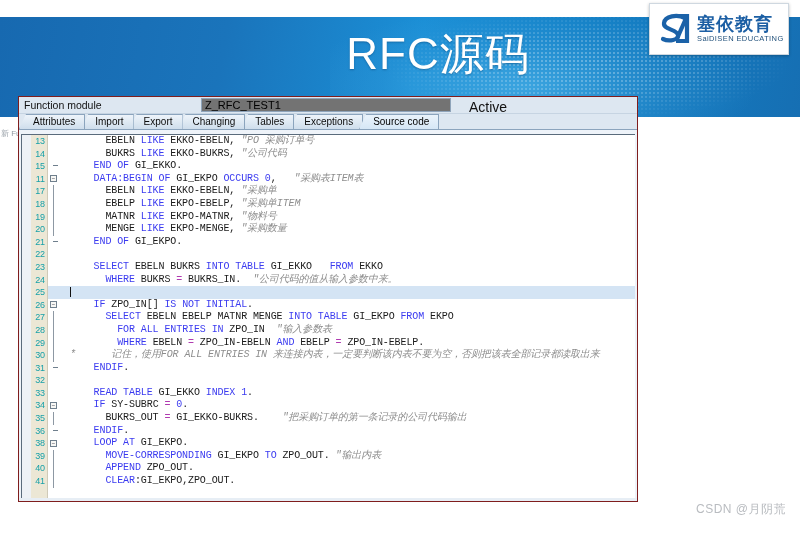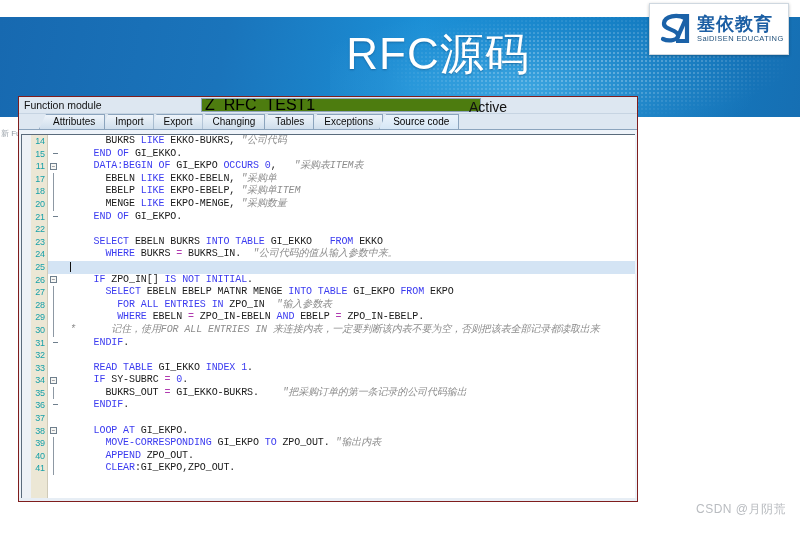--- a/index.html
+++ b/index.html
@@ -66,29 +66,29 @@
     position:absolute;left:18px;top:80px;width:620px;height:406px;
     background:#e8eef6;border:1px solid #7f1d1d;box-sizing:border-box;
     font-size:11px;color:#1b1b1b;margin-top:16px;
   }
   .fm-row{
     position:relative;height:17px;background:#dde7f1;border-bottom:1px solid #c6d4e2;
     display:flex;align-items:center;padding-left:5px;box-sizing:border-box;
   }
   .fm-label{font-size:10.5px;color:#111;}
   .fm-input{
-    position:absolute;left:182px;top:1px;width:280px;height:14px;
-    background:#4d7c0f;border:1px solid #8fa4ba;box-sizing:border-box;
-    font-size:16px;color:#000;padding:0 3px;line-height:13px;
+    position:absolute;left:182px;top:1px;width:250px;height:14px;
+    background:#737373;border:1px solid #8fa4ba;box-sizing:border-box;
+    font-size:11px;color:#000;padding:0 3px;line-height:13px;
     font-family:"Liberation Sans", sans-serif;
   }
   .fm-status{position:absolute;left:450px;top:2px;font-size:14px;color:#111;}
 
   .tabstrip{
-    position:relative;height:16px;background:#dde7f1;padding-left:20px;
+    position:relative;height:16px;background:#dde7f1;padding-left:0;
     display:flex;align-items:flex-end;border-bottom:1px solid #8ba4bd;box-sizing:border-box;
   }
   .tab{
     height:15px;line-height:14px;padding:0 9px 0 13px;margin-right:-4px;
     font-size:10px;color:#0c0c0c;background:linear-gradient(#eef4fa,#cfdeec);
     border:1px solid #8ba4bd;border-bottom:none;
     box-sizing:border-box;white-space:nowrap;
     -webkit-clip-path:polygon(7px 0,100% 0,100% 100%,0 100%);
             clip-path:polygon(7px 0,100% 0,100% 100%,0 100%);
   }
@@ -183,43 +183,44 @@
         <div class="tab" style="z-index: 6;">Tables</div>
         <div class="tab" style="z-index: 5;">Exceptions</div>
         <div class="tab active" style="z-index: 20;">Source code</div>
       </div>
 
     <div class="editor-outer">
       <div class="editor">
         <div class="gutter-pale"></div>
         <div class="gutter"></div>
         <div class="lines" id="code-lines">
+            <div class="row"><span class="num">13</span><span class="codecell"><span class="id">      </span><span class="id">EBELN </span><span class="kw">LIKE</span><span class="id"> EKKO-EBELN, </span><span class="cmt">"PO 采购订单号</span></span></div>
             <div class="row"><span class="num">14</span><span class="codecell"><span class="id">      </span><span class="id">BUKRS </span><span class="kw">LIKE</span><span class="id"> EKKO-BUKRS, </span><span class="cmt">"公司代码</span></span></div>
             <div class="row"><span class="num">15</span><span class="tick"></span><span class="codecell"><span class="id">    </span><span class="kw">END OF</span><span class="id"> GI_EKKO.</span></span></div>
             <div class="row"><span class="num">11</span><span class="fold">−</span><span class="codecell"><span class="id">    </span><span class="kw">DATA:BEGIN OF</span><span class="id"> GI_EKPO </span><span class="kw">OCCURS</span><span class="id"> </span><span class="num2">0</span><span class="id">,   </span><span class="cmt">"采购表ITEM表</span></span></div>
             <div class="row"><span class="num">17</span><span class="vline"></span><span class="codecell"><span class="id">      </span><span class="id">EBELN </span><span class="kw">LIKE</span><span class="id"> EKKO-EBELN, </span><span class="cmt">"采购单</span></span></div>
             <div class="row"><span class="num">18</span><span class="vline"></span><span class="codecell"><span class="id">      </span><span class="id">EBELP </span><span class="kw">LIKE</span><span class="id"> EKPO-EBELP, </span><span class="cmt">"采购单ITEM</span></span></div>
+            <div class="row"><span class="num">19</span><span class="vline"></span><span class="codecell"><span class="id">      </span><span class="id">MATNR </span><span class="kw">LIKE</span><span class="id"> EKPO-MATNR, </span><span class="cmt">"物料号</span></span></div>
             <div class="row"><span class="num">20</span><span class="vline"></span><span class="codecell"><span class="id">      </span><span class="id">MENGE </span><span class="kw">LIKE</span><span class="id"> EKPO-MENGE, </span><span class="cmt">"采购数量</span></span></div>
             <div class="row"><span class="num">21</span><span class="tick"></span><span class="codecell"><span class="id">    </span><span class="kw">END OF</span><span class="id"> GI_EKPO.</span></span></div>
             <div class="row"><span class="num">22</span><span class="codecell"></span></div>
             <div class="row"><span class="num">23</span><span class="codecell"><span class="id">    </span><span class="kw">SELECT</span><span class="id"> EBELN BUKRS </span><span class="kw">INTO TABLE</span><span class="id"> GI_EKKO   </span><span class="kw">FROM</span><span class="id"> EKKO</span></span></div>
             <div class="row"><span class="num">24</span><span class="codecell"><span class="id">      </span><span class="kw">WHERE</span><span class="id"> BUKRS </span><span class="op">=</span><span class="id"> BUKRS_IN.  </span><span class="cmt">"公司代码的值从输入参数中来。</span></span></div>
             <div class="row hl"><span class="num">25</span><span class="codecell"></span><span class="caret"></span></div>
             <div class="row"><span class="num">26</span><span class="fold">−</span><span class="codecell"><span class="id">    </span><span class="kw">IF</span><span class="id"> ZPO_IN[] </span><span class="kw">IS NOT INITIAL</span><span class="id">.</span></span></div>
             <div class="row"><span class="num">27</span><span class="vline"></span><span class="codecell"><span class="id">      </span><span class="kw">SELECT</span><span class="id"> EBELN EBELP MATNR MENGE </span><span class="kw">INTO TABLE</span><span class="id"> GI_EKPO </span><span class="kw">FROM</span><span class="id"> EKPO</span></span></div>
             <div class="row"><span class="num">28</span><span class="vline"></span><span class="codecell"><span class="id">        </span><span class="kw">FOR ALL ENTRIES IN</span><span class="id"> ZPO_IN  </span><span class="cmt">"输入参数表</span></span></div>
             <div class="row"><span class="num">29</span><span class="vline"></span><span class="codecell"><span class="id">        </span><span class="kw">WHERE</span><span class="id"> EBELN </span><span class="op">=</span><span class="id"> ZPO_IN-EBELN </span><span class="kw">AND</span><span class="id"> EBELP </span><span class="op">=</span><span class="id"> ZPO_IN-EBELP.</span></span></div>
             <div class="row"><span class="num">30</span><span class="vline"></span><span class="codecell"><span class="cmt">*      记住，使用FOR ALL ENTRIES IN 来连接内表，一定要判断该内表不要为空，否则把该表全部记录都读取出来</span></span></div>
             <div class="row"><span class="num">31</span><span class="tick"></span><span class="codecell"><span class="id">    </span><span class="kw">ENDIF</span><span class="id">.</span></span></div>
             <div class="row"><span class="num">32</span><span class="codecell"></span></div>
             <div class="row"><span class="num">33</span><span class="codecell"><span class="id">    </span><span class="kw">READ TABLE</span><span class="id"> GI_EKKO </span><span class="kw">INDEX</span><span class="id"> </span><span class="num2">1</span><span class="id">.</span></span></div>
             <div class="row"><span class="num">34</span><span class="fold">−</span><span class="codecell"><span class="id">    </span><span class="kw">IF</span><span class="id"> SY-SUBRC </span><span class="op">=</span><span class="id"> </span><span class="num2">0</span><span class="id">.</span></span></div>
             <div class="row"><span class="num">35</span><span class="vline"></span><span class="codecell"><span class="id">      </span><span class="id">BUKRS_OUT </span><span class="op">=</span><span class="id"> GI_EKKO-BUKRS.    </span><span class="cmt">"把采购订单的第一条记录的公司代码输出</span></span></div>
             <div class="row"><span class="num">36</span><span class="tick"></span><span class="codecell"><span class="id">    </span><span class="kw">ENDIF</span><span class="id">.</span></span></div>
-            <div class="row"><span class="num">37</span><span class="codecell"></span></div>
             <div class="row"><span class="num">38</span><span class="fold">−</span><span class="codecell"><span class="id">    </span><span class="kw">LOOP AT</span><span class="id"> GI_EKPO.</span></span></div>
             <div class="row"><span class="num">39</span><span class="vline"></span><span class="codecell"><span class="id">      </span><span class="kw">MOVE-CORRESPONDING</span><span class="id"> GI_EKPO </span><span class="kw">TO</span><span class="id"> ZPO_OUT. </span><span class="cmt">"输出内表</span></span></div>
             <div class="row"><span class="num">40</span><span class="vline"></span><span class="codecell"><span class="id">      </span><span class="kw">APPEND</span><span class="id"> ZPO_OUT.</span></span></div>
             <div class="row"><span class="num">41</span><span class="vline"></span><span class="codecell"><span class="id">      </span><span class="kw">CLEAR</span><span class="id">:GI_EKPO,ZPO_OUT.</span></span></div>
           </div>
       </div>
       <div class="editor-shadow"></div>
     </div>
   </div>
 

